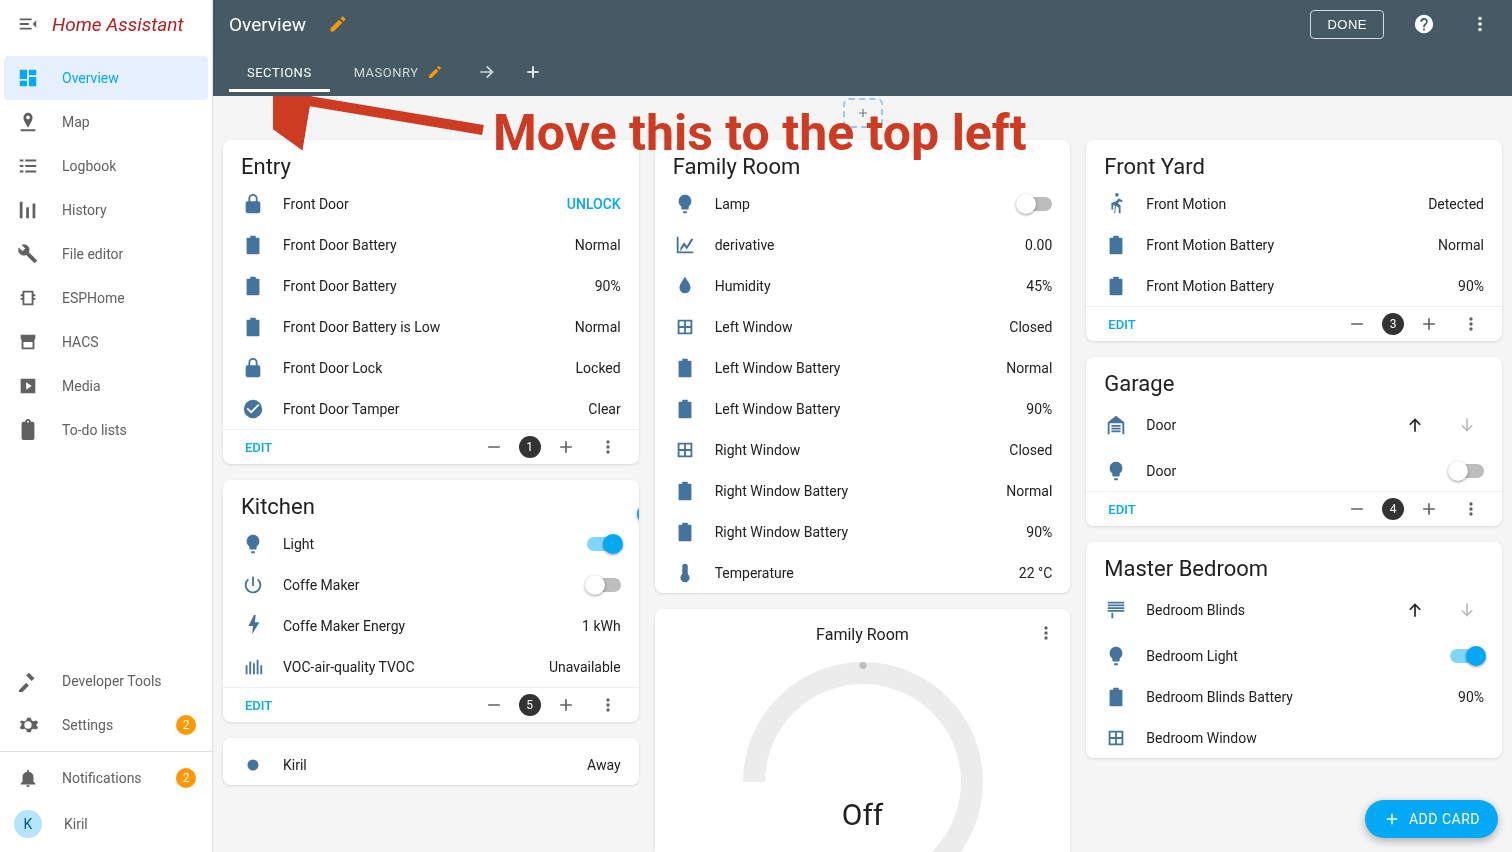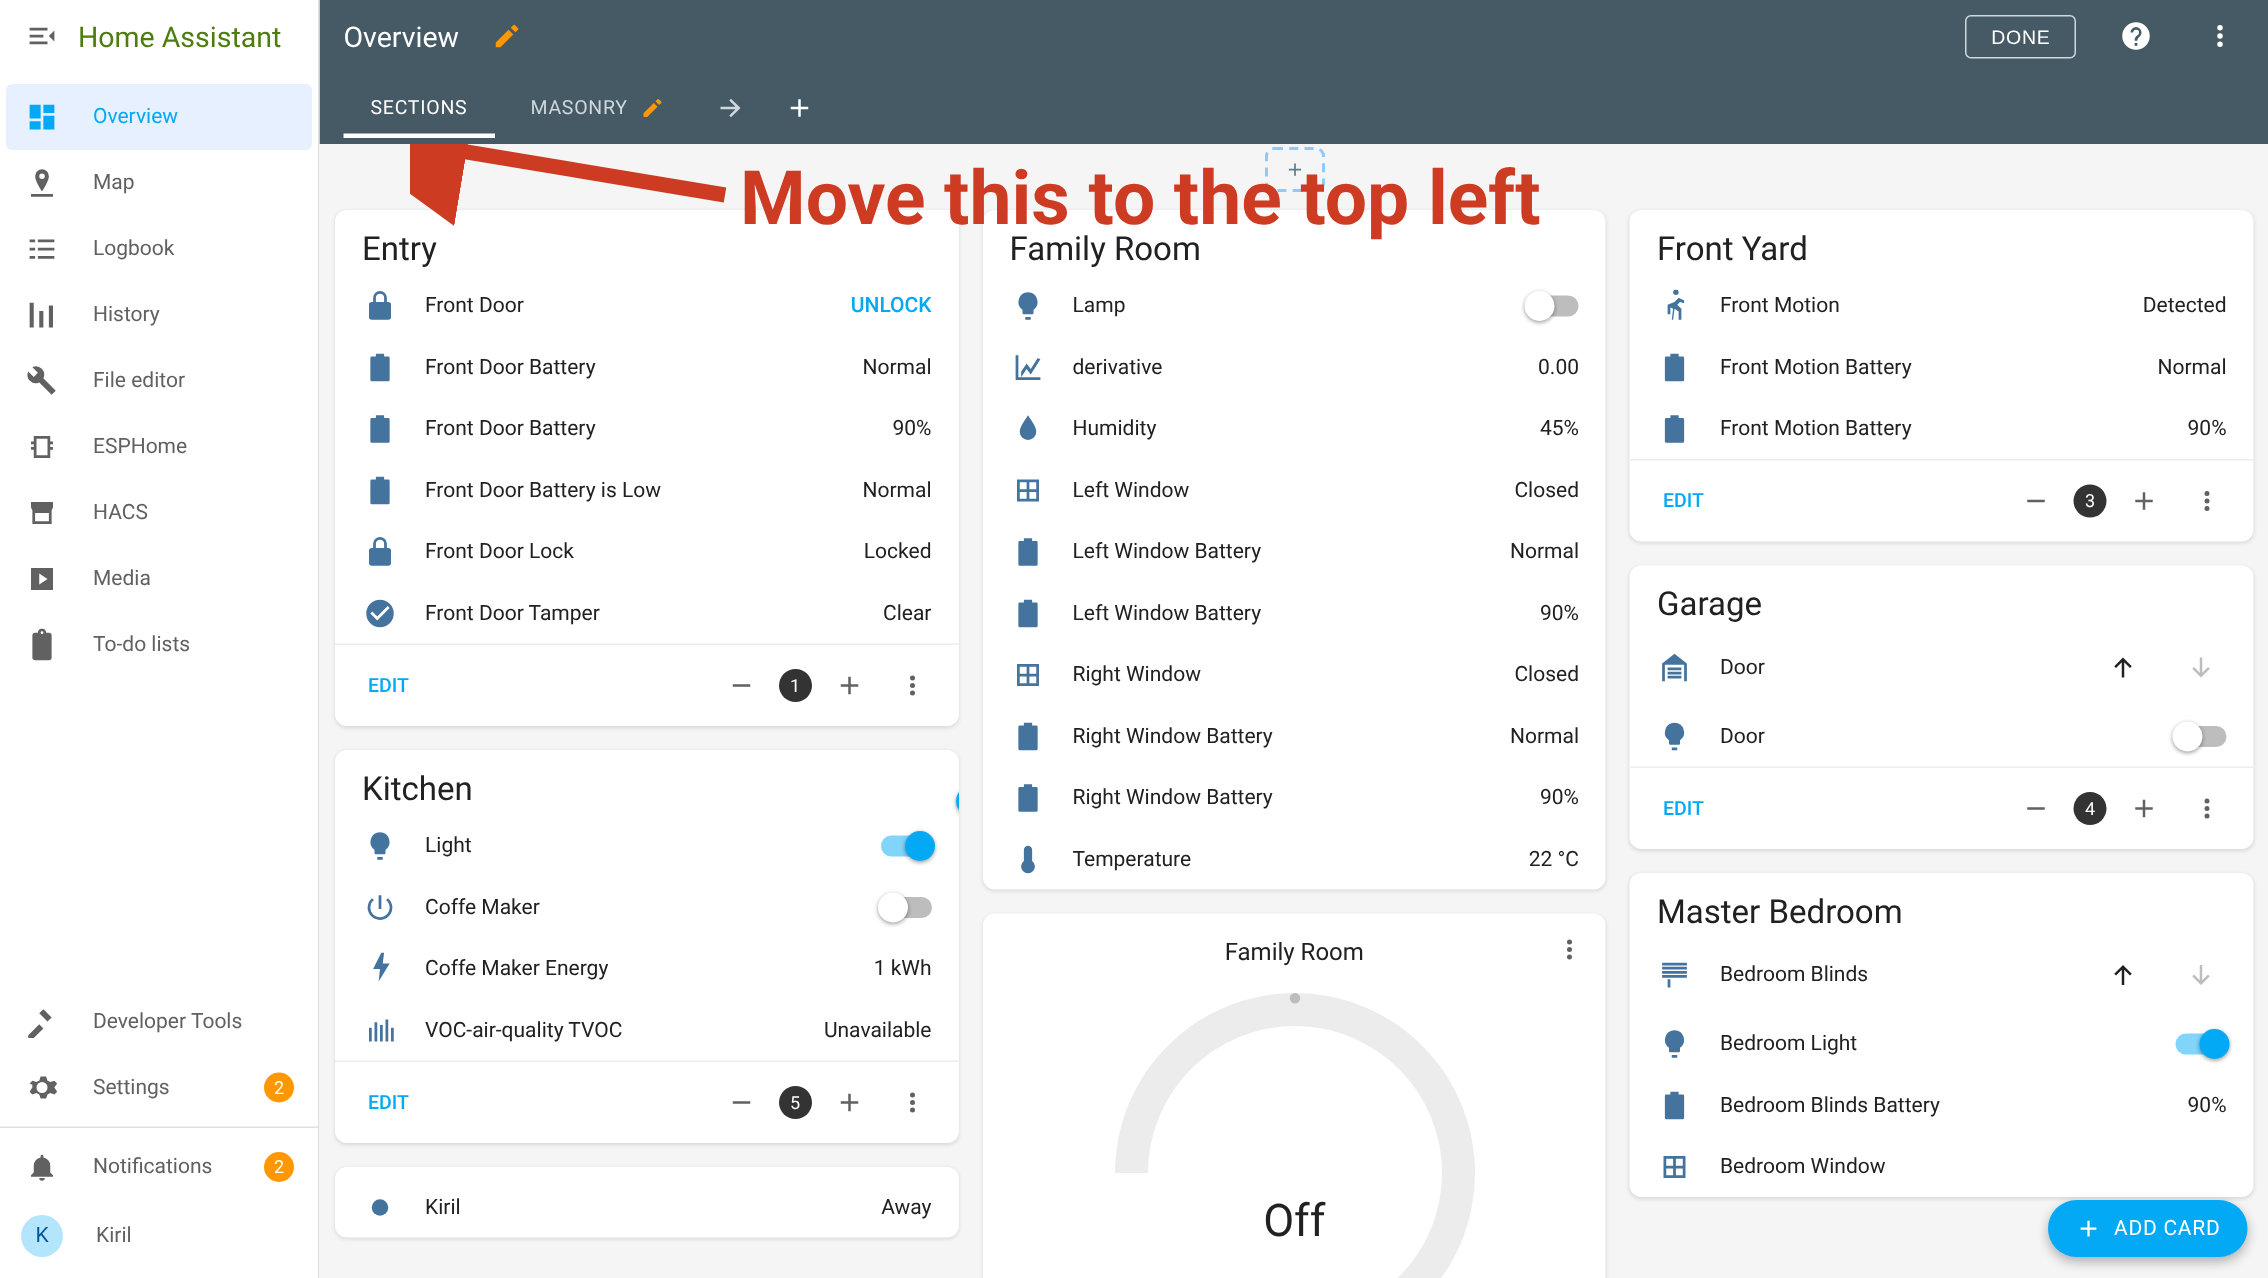--- a/index.html
+++ b/index.html
@@ -3,21 +3,21 @@
 <meta charset="utf-8">
 <style>
 * { box-sizing: border-box; margin: 0; padding: 0; }
 body { font-family: Roboto, -apple-system, BlinkMacSystemFont, "Segoe UI", Arial, sans-serif; background: #fafafa; color: #212121; overflow: hidden; }
 
 .app { display: flex; width: 1512px; height: 852px; }
 
 
 .sidebar { width: 213px; background: #fff; border-right: 1px solid #e0e0e0; display: flex; flex-direction: column; }
 .sidebar-header { display: flex; align-items: center; padding: 12px 16px; gap: 12px; }
-.sidebar-header h1 { font-size: 19px; font-weight: 400; color: #4d7c0f; }
+.sidebar-header h1 { font-size: 19px; font-weight: 400; color: #b91c1c; font-style: italic; }
 .menu-icon { width: 24px; height: 24px; display: inline-flex; align-items: center; justify-content: center; }
 .sidebar-nav { flex: 1; overflow-y: auto; padding-top: 8px; }
 .sidebar-item { display: flex; align-items: center; padding: 10px 16px; gap: 22px; cursor: pointer; color: #616161; font-size: 14px; }
 .sidebar-item.active { background: #e7f0fe; color: #03a9f4; border-radius: 4px; margin: 0 4px; padding-left: 12px; padding-right: 12px;}
 .sidebar-item.active .nav-icon svg { fill: #03a9f4; }
 .nav-icon { width: 24px; height: 24px; display: flex; align-items: center; justify-content: center; }
 .nav-icon svg { fill: #616161; }
 .sidebar-bottom { border-top: 0; padding-bottom: 4px; }
 .sidebar-bottom .divider { height: 1px; background: #e0e0e0; margin: 4px 0; }
 .badge-count { margin-left: auto; background: #ff9800; color:#fff; width: 20px; height:20px; font-size:12px; border-radius:50%; display:flex; align-items:center; justify-content:center; }
@@ -44,21 +44,21 @@
 .col { flex:1; display:flex; flex-direction:column; gap: 16px; }
 .card { background:#fff; border-radius:8px; box-shadow: 0 1px 3px rgba(0,0,0,.12); overflow:hidden; }
 .card-header { padding: 14px 18px 4px; font-size:22px; font-weight:400; color:#212121; display:flex; align-items:center; }
 .card-header .hdr-toggle { margin-left:auto; }
 .row { display:flex; align-items:center; padding: 8px 18px; gap: 18px; min-height: 41px;}
 .row .r-icon { width: 24px; display:flex; justify-content:center; }
 .row .r-icon svg { fill:#44739e; }
 .row .r-label { flex:1; font-size:14px; color:#212121; }
 .row .r-val { font-size:14px; color:#212121; }
 .row .r-val.link { color:#03a9f4; font-weight:500;}
-.card-footer { display:flex; align-items:center; padding: 10px 14px; border-top: 1px solid #eee; gap:8px; }
+.card-footer { display:flex; align-items:center; padding: 0 14px; border-top: 1px solid #eee; gap:8px; }
 .card-footer .edit { color:#03a9f4; font-size:13px; font-weight:500; padding: 6px 8px; cursor:pointer;}
 .card-footer .spacer { flex:1; }
 .circle-badge { background:#333; color:#fff; width:22px; height:22px; border-radius:50%; display:flex; align-items:center; justify-content:center; font-size:12px;}
 .small-btn { width:34px; height:34px; display:flex; align-items:center; justify-content:center; cursor:pointer; color:#616161;}
 
 
 .toggle { width:34px; height:14px; border-radius:7px; background:#bdbdbd; position:relative; cursor:pointer;}
 .toggle::after { content:""; width:20px; height:20px; border-radius:50%; background:#fff; box-shadow:0 1px 3px rgba(0,0,0,.4); position:absolute; top:-3px; left:-2px; transition:left .15s;}
 .toggle.on { background:#81d4fa; }
 .toggle.on::after { left:16px; background:#03a9f4; }

